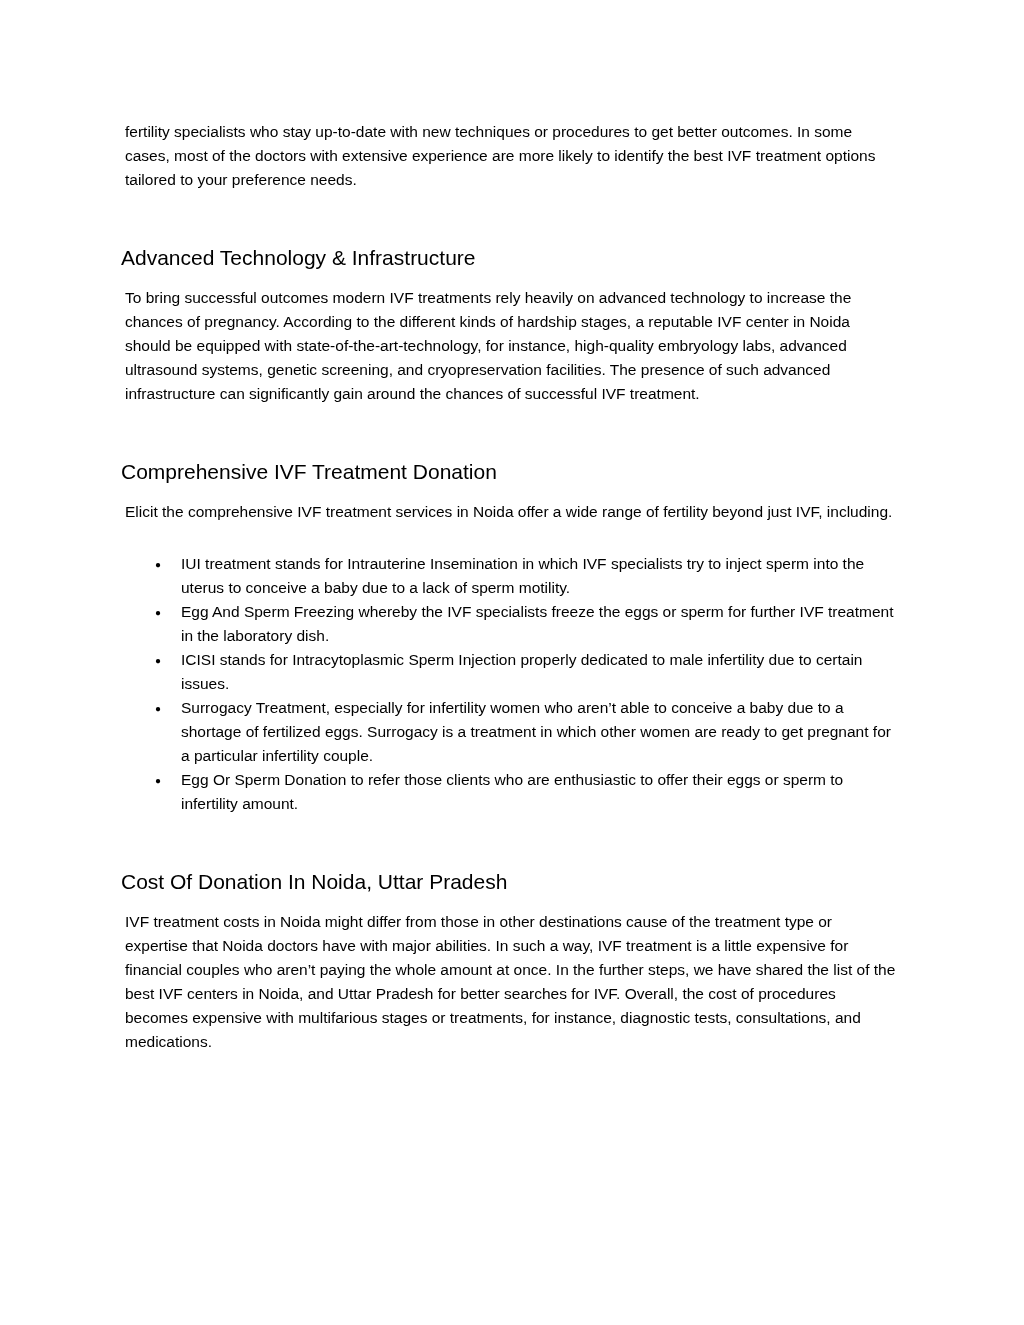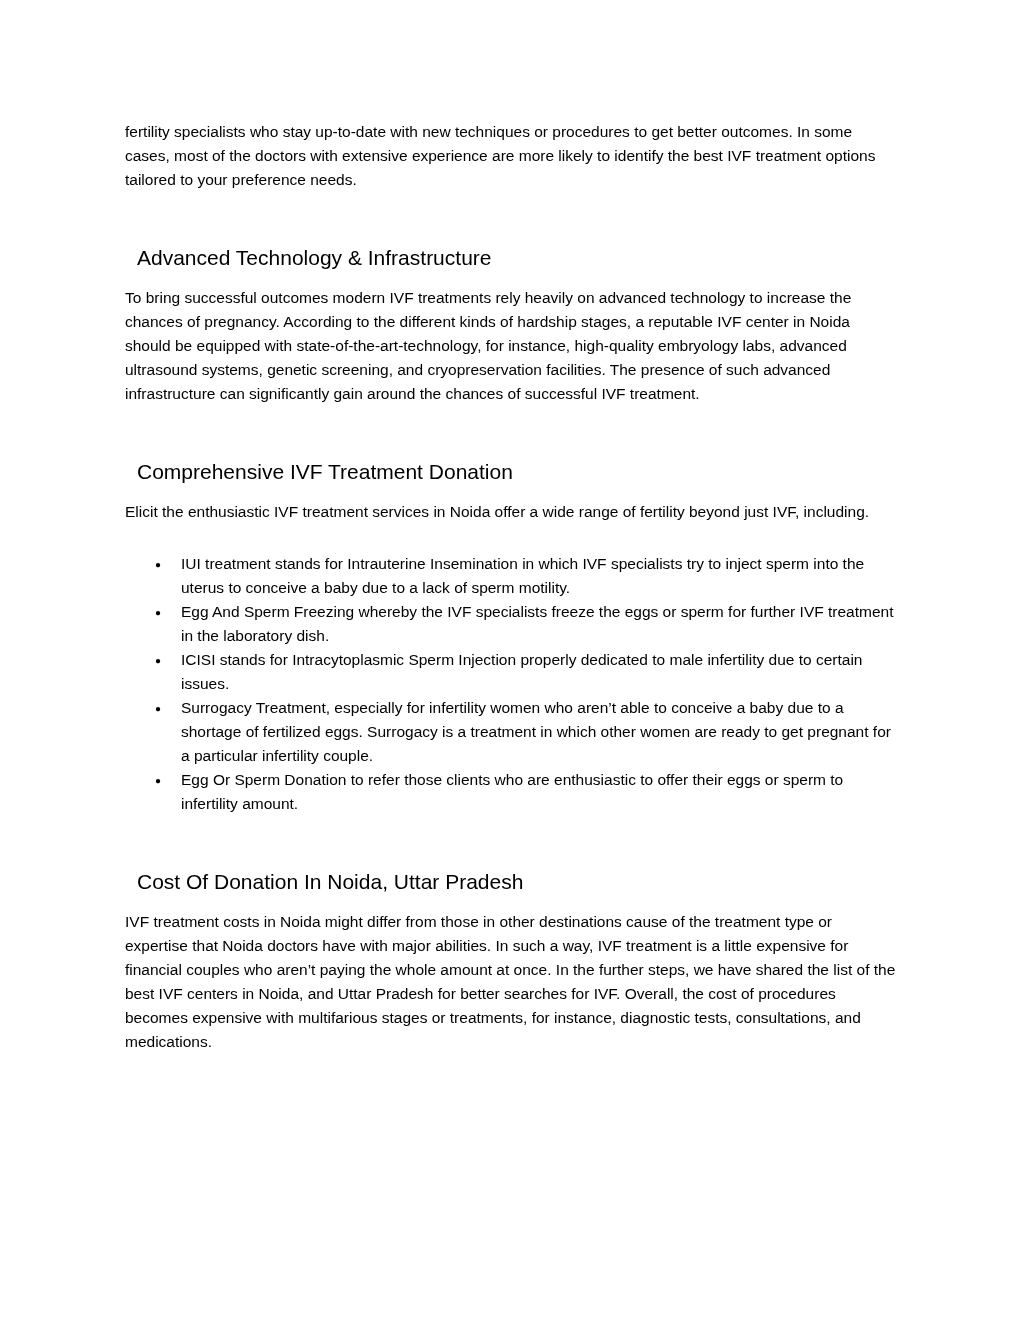--- a/index.html
+++ b/index.html
@@ -21,21 +21,21 @@
     background: #ffffff;
   }
   .body-text {
     margin: 4px;
     font-size: 15.5px;
     line-height: 24px;
     color: #000000;
     font-weight: 400;
   }
   .heading {
-    margin: 52px 0 14px 16px;
+    margin: 52px 0 14px 0;
     font-size: 21px;
     line-height: 28px;
     font-weight: 400;
     color: #000000;
   }
   .bullet-list {
     list-style: none;
     margin: 28px 0 0 0;
     padding: 0 0 0 34px;
   }
@@ -60,21 +60,21 @@
 <body>
 
 <div class="page">
 
   <p class="body-text">fertility specialists who stay up-to-date with new techniques or procedures to get better outcomes. In some cases, most of the doctors with extensive experience are more likely to identify the best IVF treatment options tailored to your preference needs.</p>
 
   <h2 class="heading">Advanced Technology &amp; Infrastructure</h2>
   <p class="body-text">To bring successful outcomes modern IVF treatments rely heavily on advanced technology to increase the chances of pregnancy. According to the different kinds of hardship stages, a reputable IVF center in Noida should be equipped with state-of-the-art-technology, for instance, high-quality embryology labs, advanced ultrasound systems, genetic screening, and cryopreservation facilities. The presence of such advanced infrastructure can significantly gain around the chances of successful IVF treatment.</p>
 
   <h2 class="heading">Comprehensive IVF Treatment Donation</h2>
-  <p class="body-text">Elicit the enthusiastic IVF treatment services in Noida offer a wide range of fertility beyond just IVF, including.</p>
+  <p class="body-text">Elicit the comprehensive IVF treatment services in Noida offer a wide range of fertility beyond just IVF, including.</p>
 
   <ul class="bullet-list">
     <li class="bullet-item">IUI treatment stands for Intrauterine Insemination in which IVF specialists try to inject sperm into the uterus to conceive a baby due to a lack of sperm motility.</li>
     <li class="bullet-item">Egg And Sperm Freezing whereby the IVF specialists freeze the eggs or sperm for further IVF treatment in the laboratory dish.</li>
     <li class="bullet-item">ICISI stands for Intracytoplasmic Sperm Injection properly dedicated to male infertility due to certain issues.</li>
     <li class="bullet-item">Surrogacy Treatment, especially for infertility women who aren’t able to conceive a baby due to a shortage of fertilized eggs. Surrogacy is a treatment in which other women are ready to get pregnant for a particular infertility couple.</li>
     <li class="bullet-item">Egg Or Sperm Donation to refer those clients who are enthusiastic to offer their eggs or sperm to infertility amount.</li>
   </ul>
 
   <h2 class="heading">Cost Of Donation In Noida, Uttar Pradesh</h2>

